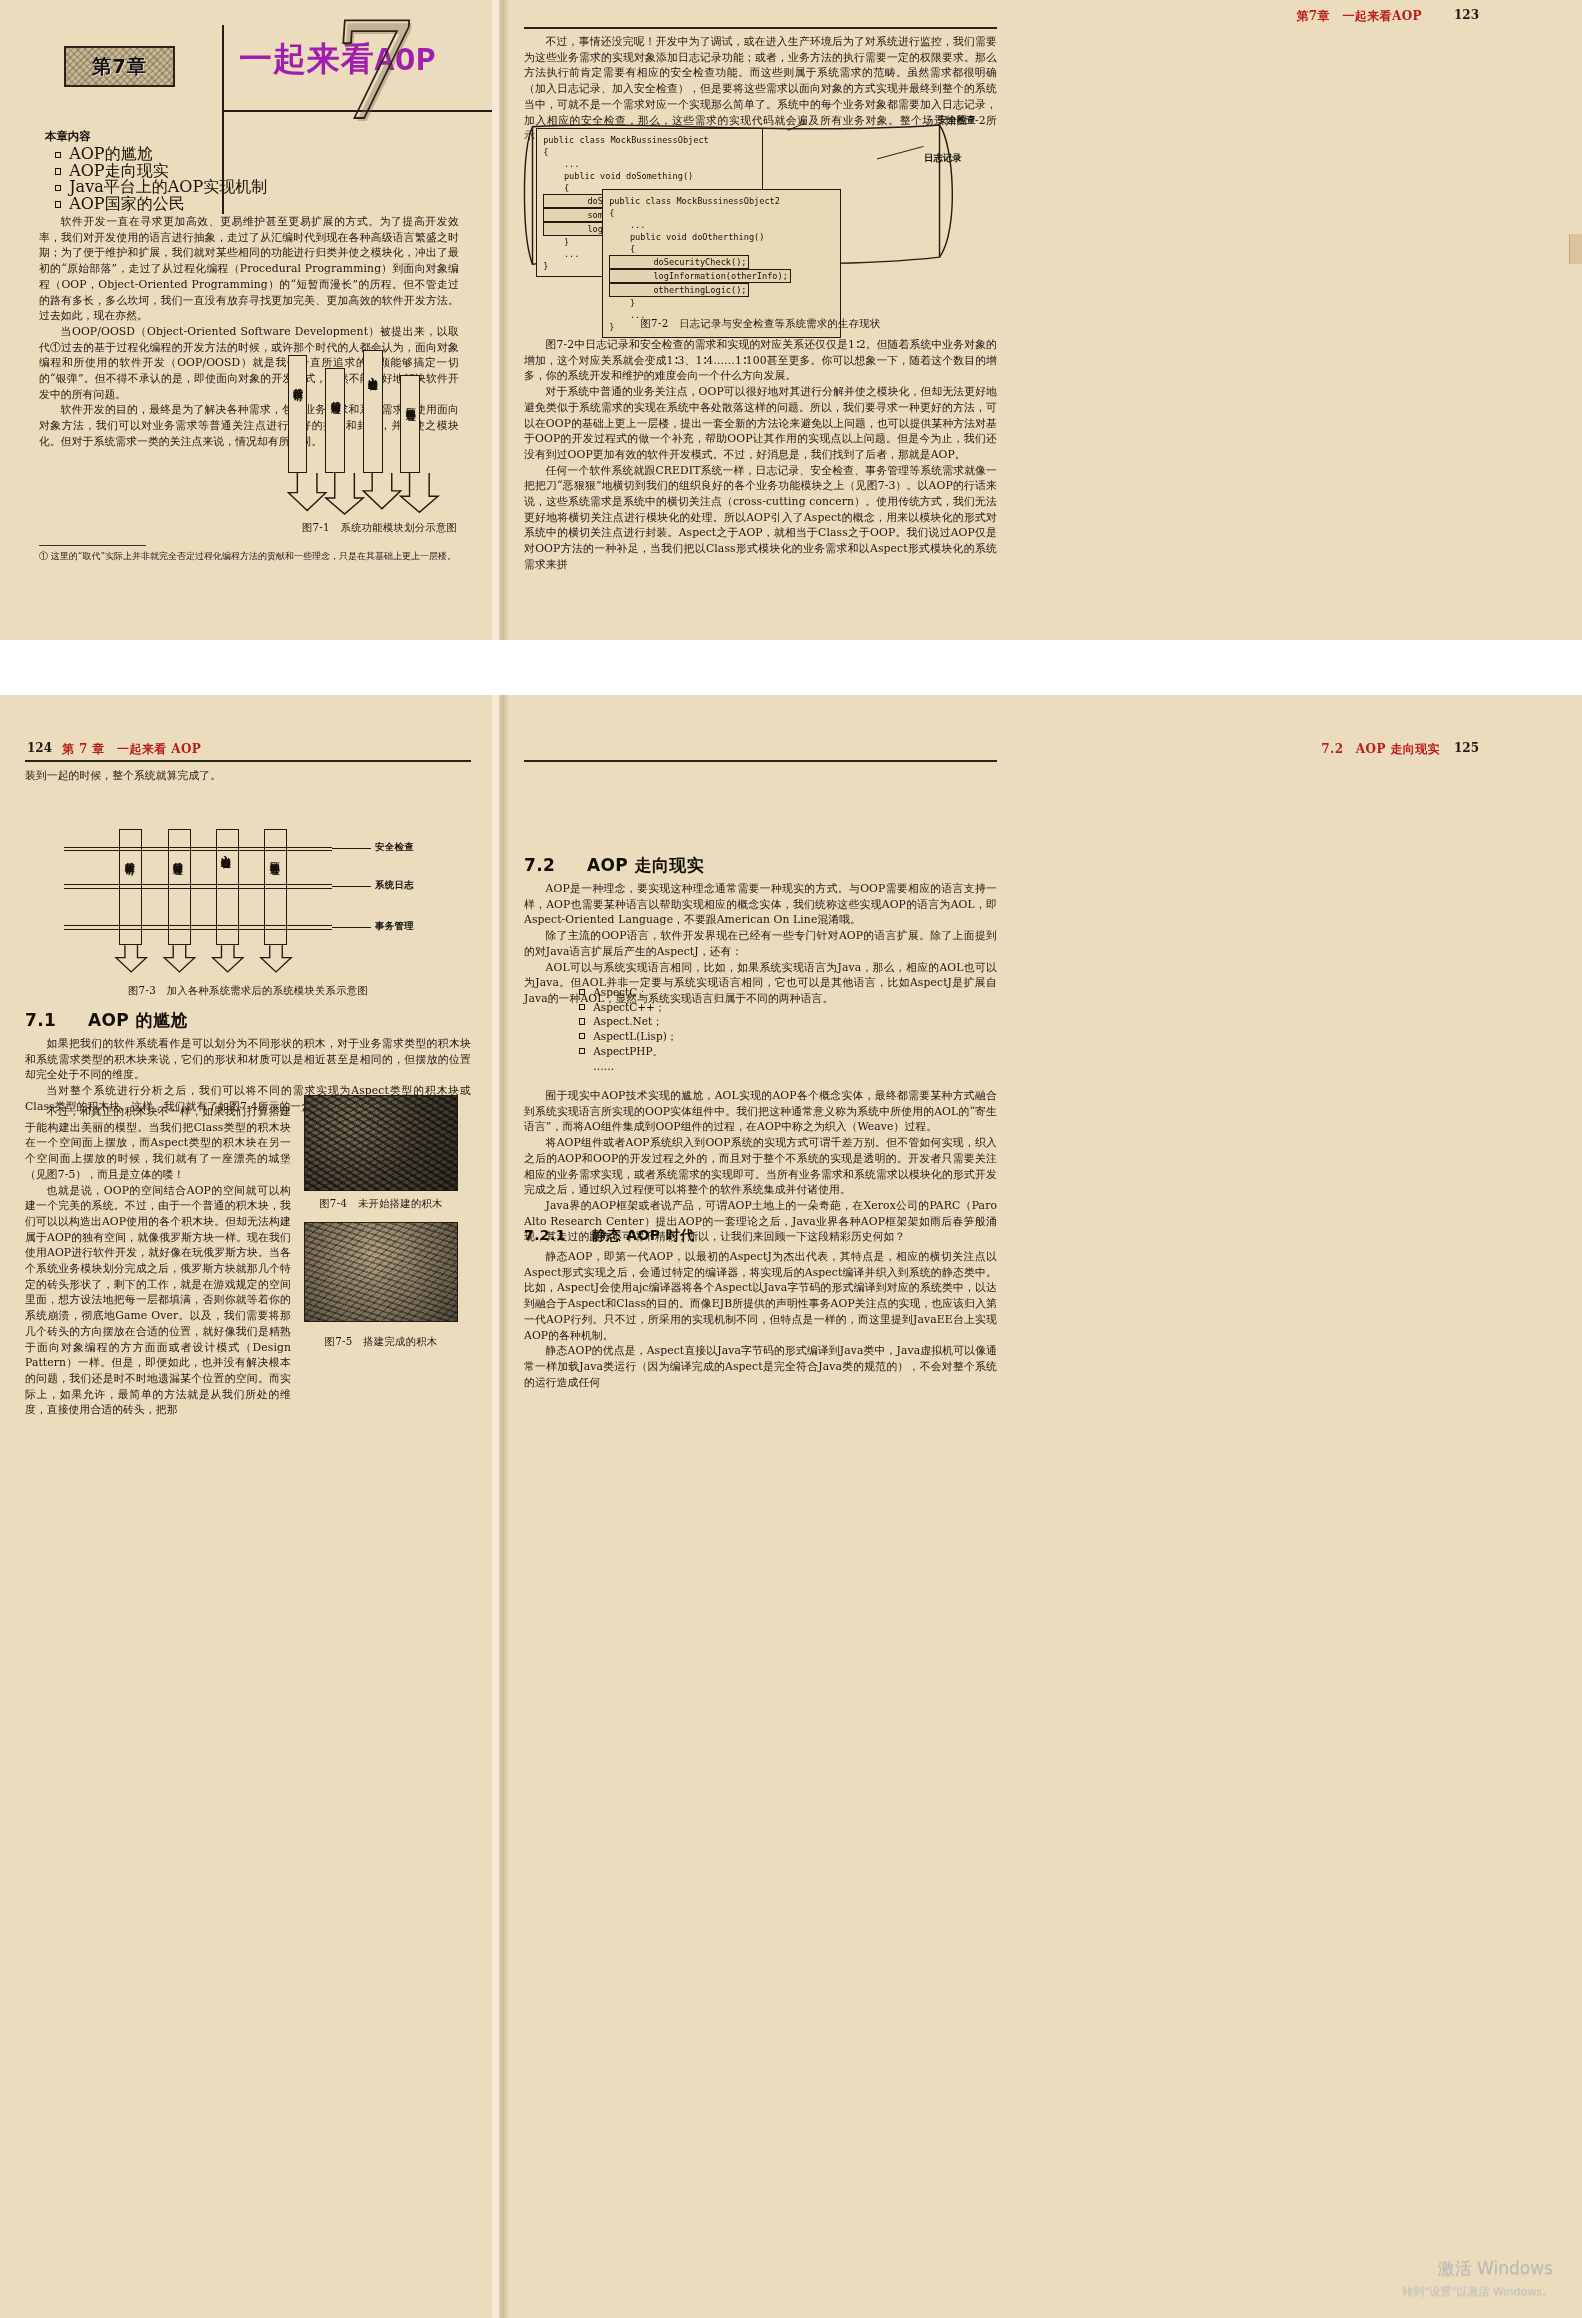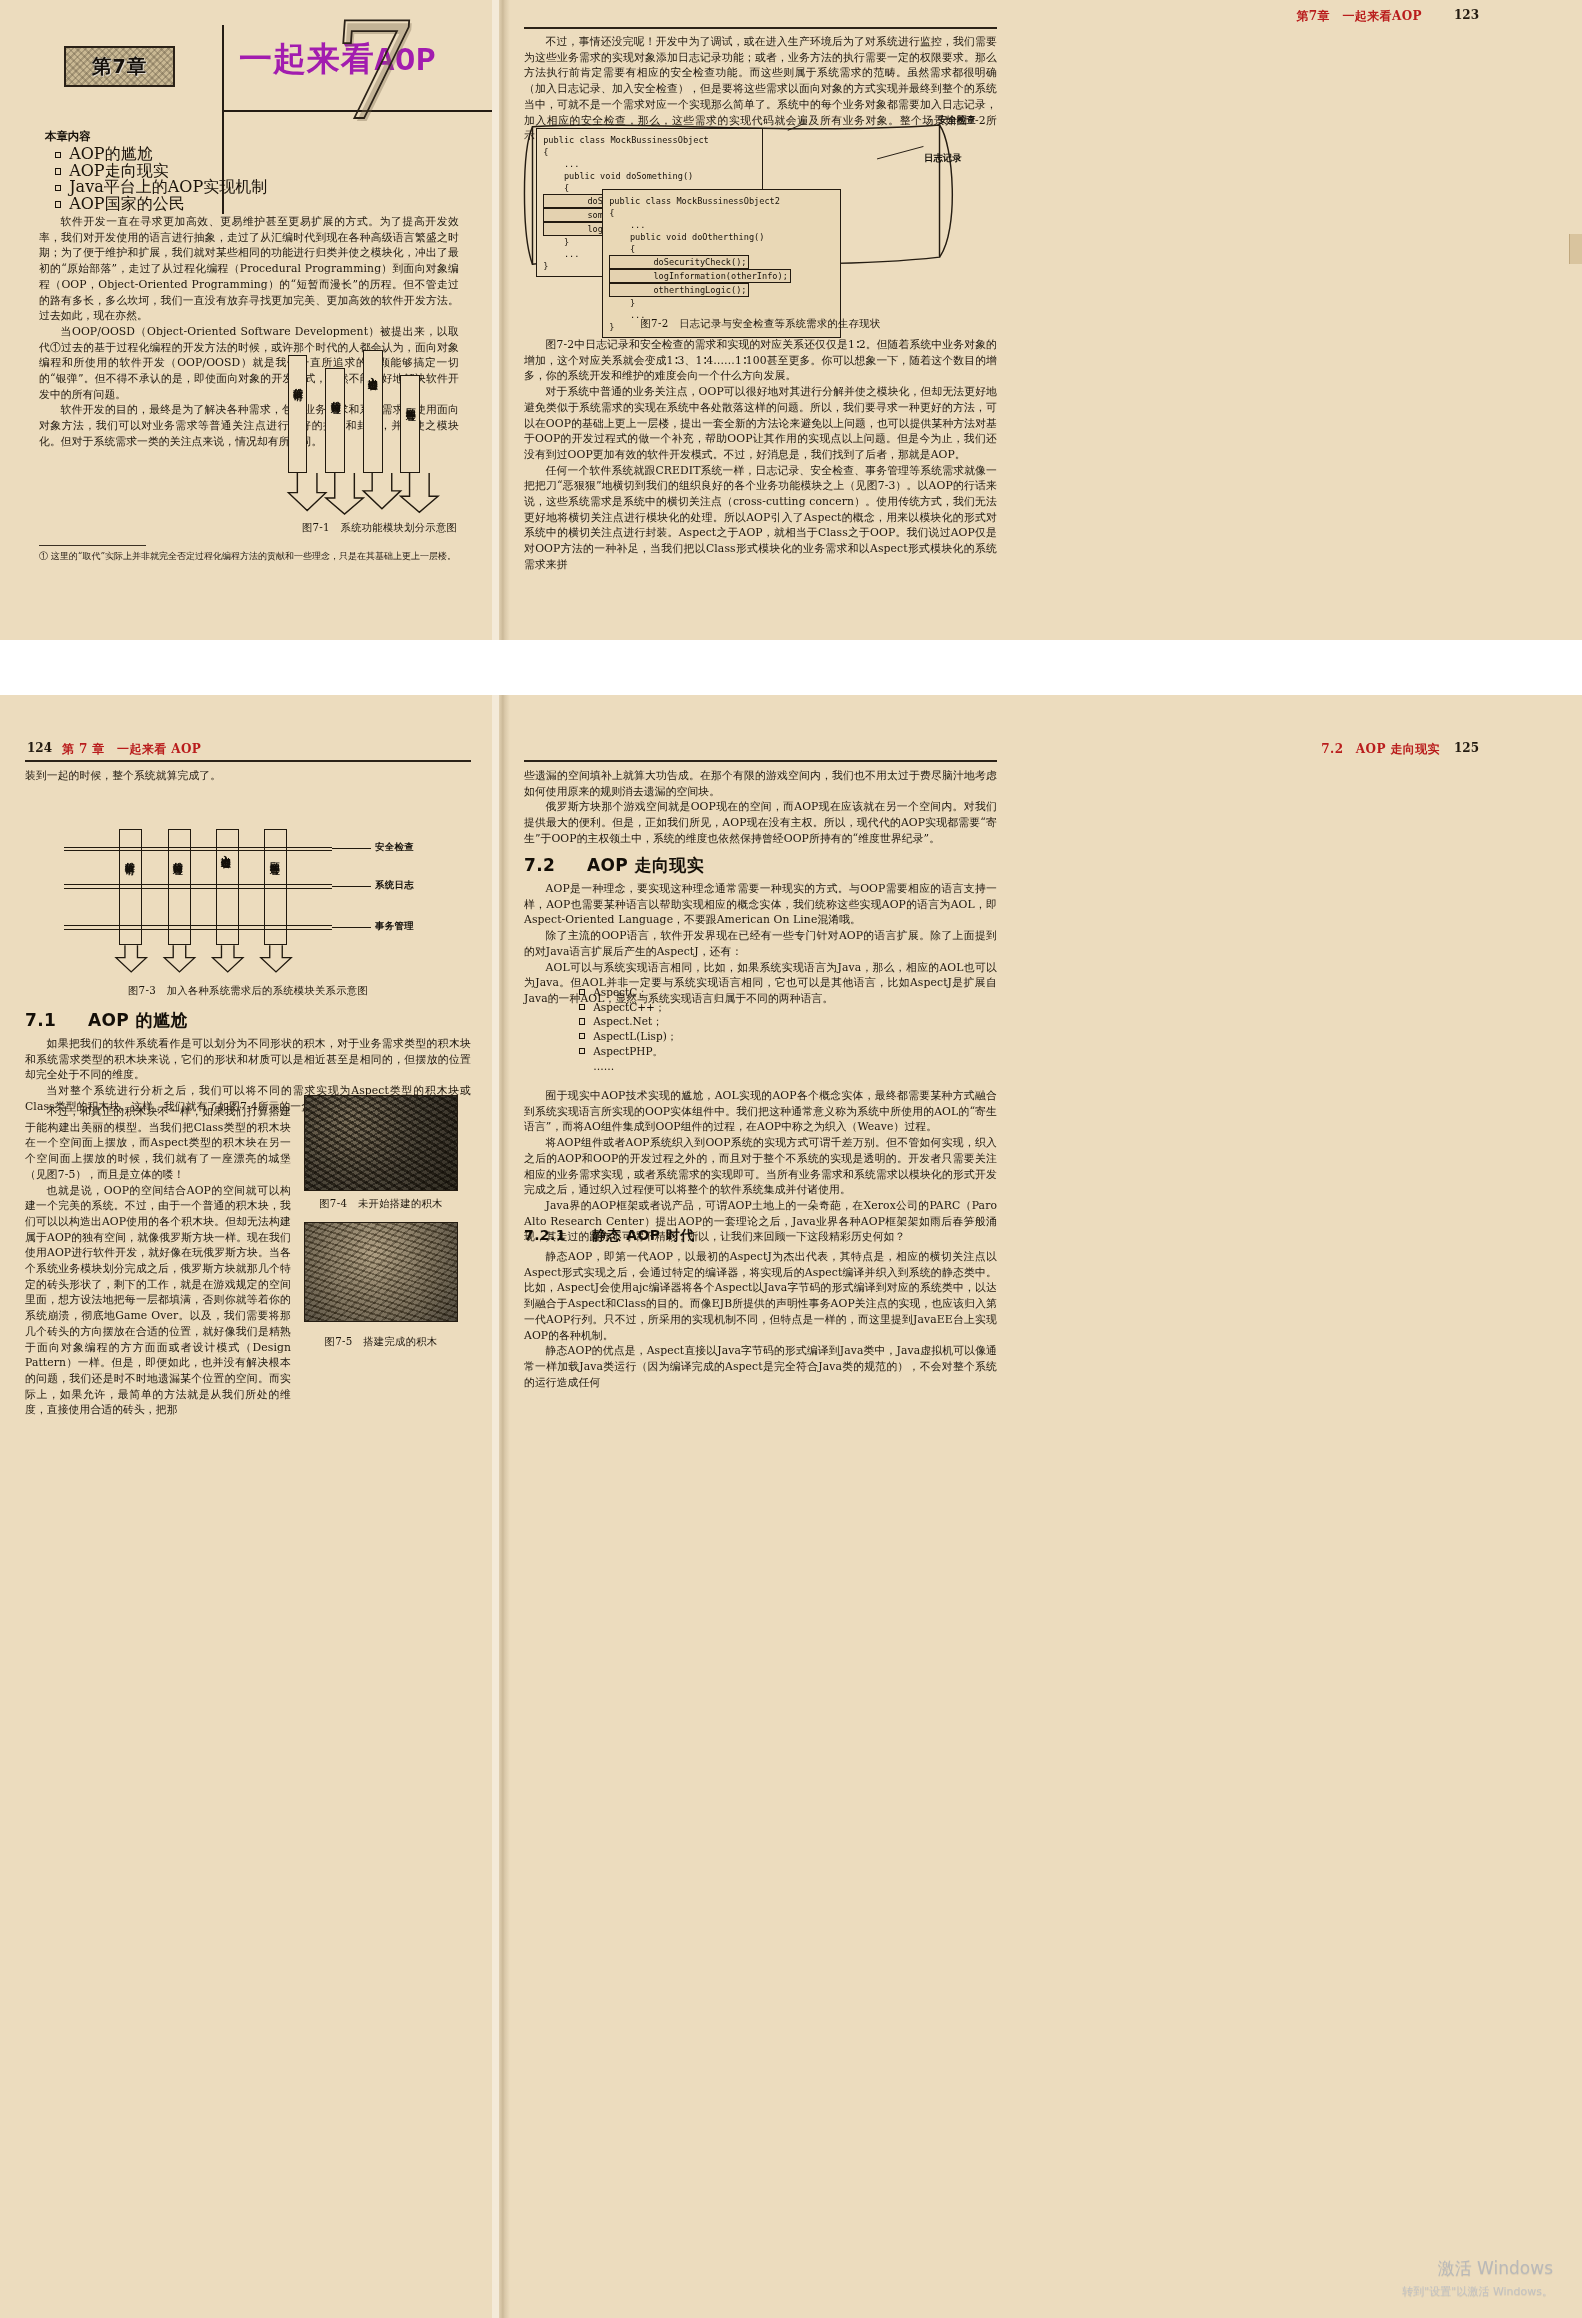--- a/index.html
+++ b/index.html
@@ -367,24 +367,20 @@
     <div class="fig-cap" style="position:absolute; left:300px; top:632px; width:162px;margin-top:8px;">图7-5　搭建完成的积木</div>
   </div>
 
   <div class="sheet br">
     <div class="gutter-shadow" style="left:0px;"></div>
 
     <div class="hdr" style="position:absolute; right:143px; top:46px;">7.2　AOP 走向现实</div>
     <div class="pgno" style="right:104px; top:46px;">125</div>
     <div class="rule" style="left:27px; top:65px; width:473px;"></div>
 
-    <div class="col" style="left:27px; top:73px; width:473px;">
-      <p class="body-p noind">些遗漏的空间填补上就算大功告成。在那个有限的游戏空间内，我们也不用太过于费尽脑汁地考虑如何使用原来的规则消去遗漏的空间块。</p>
-      <p class="body-p">俄罗斯方块那个游戏空间就是OOP现在的空间，而AOP现在应该就在另一个空间内。对我们提供最大的便利。但是，正如我们所见，AOP现在没有主权。所以，现代代的AOP实现都需要“寄生”于OOP的主权领土中，系统的维度也依然保持曾经OOP所持有的“维度世界纪录”。</p>
-    </div>
 
     <div class="sec-h" style="position:absolute; left:27px; top:159px;">
       <span>7.2</span>
       &nbsp;&nbsp;&nbsp;
       <span>AOP 走向现实</span>
     </div>
 
     <div class="col" style="left:27px; top:186px; width:473px;">
       <p class="body-p">AOP是一种理念，要实现这种理念通常需要一种现实的方式。与OOP需要相应的语言支持一样，AOP也需要某种语言以帮助实现相应的概念实体，我们统称这些实现AOP的语言为AOL，即Aspect-Oriented Language，不要跟American On Line混淆哦。</p>
       <p class="body-p">除了主流的OOP语言，软件开发界现在已经有一些专门针对AOP的语言扩展。除了上面提到的对Java语言扩展后产生的AspectJ，还有：</p>

